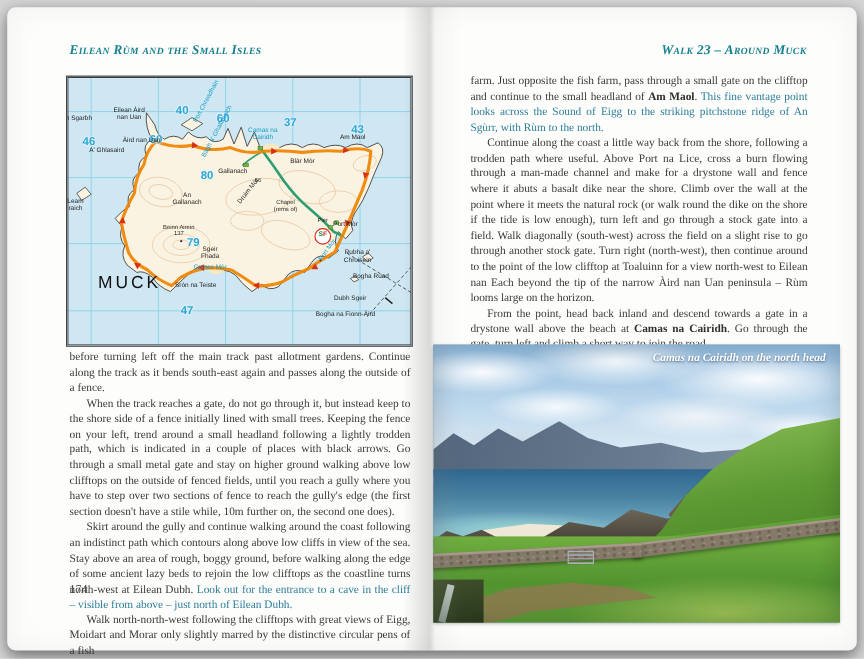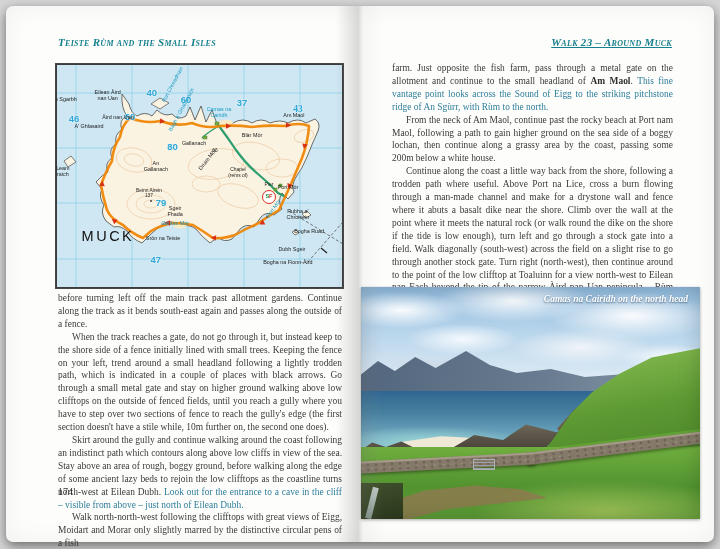--- a/index.html
+++ b/index.html
@@ -5,21 +5,21 @@
   html,body{margin:0;padding:0;}
   body{width:720px;height:549px;background:#d6d6d6;position:relative;overflow:hidden;
        font-family:"Liberation Serif",serif;}
   .book{position:absolute;left:6px;top:6px;width:708px;height:536px;background:#fdfdfb;
         border-radius:7px;box-shadow:0 4px 12px rgba(0,0,0,.5), inset 0 0 26px rgba(0,0,0,.05);}
   .gutter{position:absolute;left:336px;top:6px;width:48px;height:536px;pointer-events:none;
         background:linear-gradient(90deg,rgba(0,0,0,0) 0%,rgba(90,90,90,.22) 46%,rgba(180,180,180,.10) 56%,rgba(0,0,0,0) 100%);}
   .runhead{position:absolute;top:36px;font-style:italic;font-variant:small-caps;font-weight:bold;
         color:#17808f;font-size:11px;letter-spacing:.3px;}
   .runhead.left{left:58px;}
-  .runhead.right{right:48px;text-decoration:underline;}
+  .runhead.right{right:48px;}
   .folio{position:absolute;left:58px;top:486px;font-size:10px;color:#333;}
 
   
   .copy{position:absolute;font-size:9.45px;line-height:12.9px;color:#3a3a3a;text-align:justify;}
   .copy p{margin:0;}
   .copy p.indent{text-indent:14px;}
   .seg-teal{color:#2e7e9b;}
   .seg-bold{font-weight:bold;color:#2e2e2e;}
   #left-text{left:58px;top:292px;width:284px;}
   #right-text{left:392px;top:62px;width:281px;}
@@ -99,21 +99,21 @@
   .ph-vignette{left:0;top:0;width:100%;height:100%;
      box-shadow:inset 0 0 22px rgba(0,0,0,.18);}
   .ph-caption{position:absolute;top:7px;right:12px;font-style:italic;font-weight:bold;
      color:#fff;font-size:9.5px;text-shadow:0 1px 2px rgba(40,70,100,.8);}
 </style>
 </head>
 <body>
 
 <div class="book"></div>
 
-<div class="runhead left">Teiste Rùm and the Small Isles</div>
+<div class="runhead left">Eilean Rùm and the Small Isles</div>
 <div class="runhead right">Walk 23 – Around Muck</div>
 
 <div class="map">
   <svg width="287" height="224" viewBox="0 0 287 224">
 
     <rect x="0" y="0" width="287" height="224" fill="#cfe7f3"></rect>
 
     <g stroke="#8ed2e8" stroke-width="0.8">
       <line x1="20" y1="0" x2="20" y2="224"></line>
         <line x1="76" y1="0" x2="76" y2="224"></line>
@@ -190,21 +190,21 @@
       <path d="M233,147 L287,180"></path>
       <path d="M287,158 L250,200"></path>
     </g>
     <rect x="0.5" y="0.5" width="286" height="223" fill="none" stroke="#3c3c3c" stroke-width="1"></rect>
   </svg>
   <div id="map-labels">
       <span class="ml ml-grid" style="left: 6.3%; top: 24.7%; transform: translate(-50%, -50%);">46</span>
       <span class="ml ml-grid" style="left: 25.8%; top: 23.8%; transform: translate(-50%, -50%);">60</span>
       <span class="ml ml-grid" style="left: 45.3%; top: 16.1%; transform: translate(-50%, -50%);">60</span>
       <span class="ml ml-grid" style="left: 64.8%; top: 17.5%; transform: translate(-50%, -50%);">37</span>
-      <span class="ml ml-grid" style="left: 84.3%; top: 20.2%; transform: translate(-50%, -50%); font-family: Liberation Serif, serif;">43</span>
+      <span class="ml ml-grid" style="left: 84.3%; top: 20.2%; transform: translate(-50%, -50%);">43</span>
       <span class="ml ml-grid" style="left: 33.4%; top: 13%; transform: translate(-50%, -50%);">40</span>
       <span class="ml ml-grid" style="left: 35.2%; top: 37.2%; transform: translate(-50%, -50%); padding-left: 31px;">80</span>
       <span class="ml ml-grid" style="left: 36.6%; top: 61.9%; transform: translate(-50%, -50%);">79</span>
       <span class="ml ml-grid" style="left: 34.8%; top: 87.4%; transform: translate(-50%, -50%);">47</span>
       <span class="ml ml-place" style="left: 18%; top: 14.3%; transform: translate(-50%, -50%);">Eilean Àird
 nan Uan</span>
       <span class="ml ml-place" style="left: 3.4%; top: 16%; transform: translate(-50%, -50%);">n Sgarbh</span>
       <span class="ml ml-place" style="left: 21.6%; top: 24.2%; transform: translate(-50%, -50%);">Àird nan Uan</span>
       <span class="ml ml-place" style="left: 11.5%; top: 28.3%; transform: translate(-50%, -50%);">A' Ghlasaird</span>
       <span class="ml ml-place" style="left: 82.9%; top: 23.3%; transform: translate(-50%, -50%);">Am Maol</span>
@@ -242,22 +242,21 @@
 
 <div class="copy" id="left-text">
     <p class=""><span class="seg-normal">before turning left off the main track past allotment gardens. Continue along the track as it bends south-east again and passes along the outside of a fence.</span></p>
     <p class="indent"><span class="seg-normal">When the track reaches a gate, do not go through it, but instead keep to the shore side of a fence initially lined with small trees. Keeping the fence on your left, trend around a small headland following a lightly trodden path, which is indicated in a couple of places with black arrows. Go through a small metal gate and stay on higher ground walking above low clifftops on the outside of fenced fields, until you reach a gully where you have to step over two sections of fence to reach the gully's edge (the first section doesn't have a stile while, 10m further on, the second one does).</span></p>
     <p class="indent"><span class="seg-normal">Skirt around the gully and continue walking around the coast following an indistinct path which contours along above low cliffs in view of the sea. Stay above an area of rough, boggy ground, before walking along the edge of some ancient lazy beds to rejoin the low clifftops as the coastline turns north-west at Eilean Dubh. </span><span class="seg-teal">Look out for the entrance to a cave in the cliff – visible from above – just north of Eilean Dubh.</span></p>
     <p class="indent"><span class="seg-normal">Walk north-north-west following the clifftops with great views of Eigg, Moidart and Morar only slightly marred by the distinctive circular pens of a fish</span></p>
   </div>
 <div class="folio">174</div>
 
 <div class="copy" id="right-text">
-    <p class=""><span class="seg-normal">farm. Just opposite the fish farm, pass through a metal gate on the allotment and continue to the small headland of </span><span class="seg-bold">Am Maol</span><span class="seg-normal">. </span><span class="seg-teal">This fine vantage point looks across the Sound of Eigg to the striking pitchstone ridge of An Sgùrr, with Rùm to the north.</span></p>
-    <p class="indent"><span class="seg-normal">From the neck of Am Maol, continue past the rocky beach at Port nam Maol, following a path to gain higher ground on the sea side of a boggy lochan, then continue along a grassy area by the coast, passing some 200m below a white house.</span></p>
+    <p class=""><span class="seg-normal">farm. Just opposite the fish farm, pass through a small gate on the clifftop and continue to the small headland of </span><span class="seg-bold">Am Maol</span><span class="seg-normal">. </span><span class="seg-teal">This fine vantage point looks across the Sound of Eigg to the striking pitchstone ridge of An Sgùrr, with Rùm to the north.</span></p>
     <p class="indent"><span class="seg-normal">Continue along the coast a little way back from the shore, following a trodden path where useful. Above Port na Lice, cross a burn flowing through a man-made channel and make for a drystone wall and fence where it abuts a basalt dike near the shore. Climb over the wall at the point where it meets the natural rock (or walk round the dike on the shore if the tide is low enough), turn left and go through a stock gate into a field. Walk diagonally (south-west) across the field on a slight rise to go through another stock gate. Turn right (north-west), then continue around to the point of the low clifftop at Toaluinn for a view north-west to Eilean nan Each beyond the tip of the narrow Àird nan Uan peninsula – Rùm looms large on the horizon.</span></p>
     <p class="indent"><span class="seg-normal">From the point, head back inland and descend towards a gate in a drystone wall above the beach at </span><span class="seg-bold">Camas na Cairidh</span><span class="seg-normal">. Go through the gate, turn left and climb a short way to join the road.</span></p>
   </div>
 
 <div class="photo">
   <div class="ph-sky"></div>
   <div class="ph-clouds"></div>
   <div class="ph-mountains"></div>
   <div class="ph-sea"></div>
   <div class="ph-shallow"></div>

